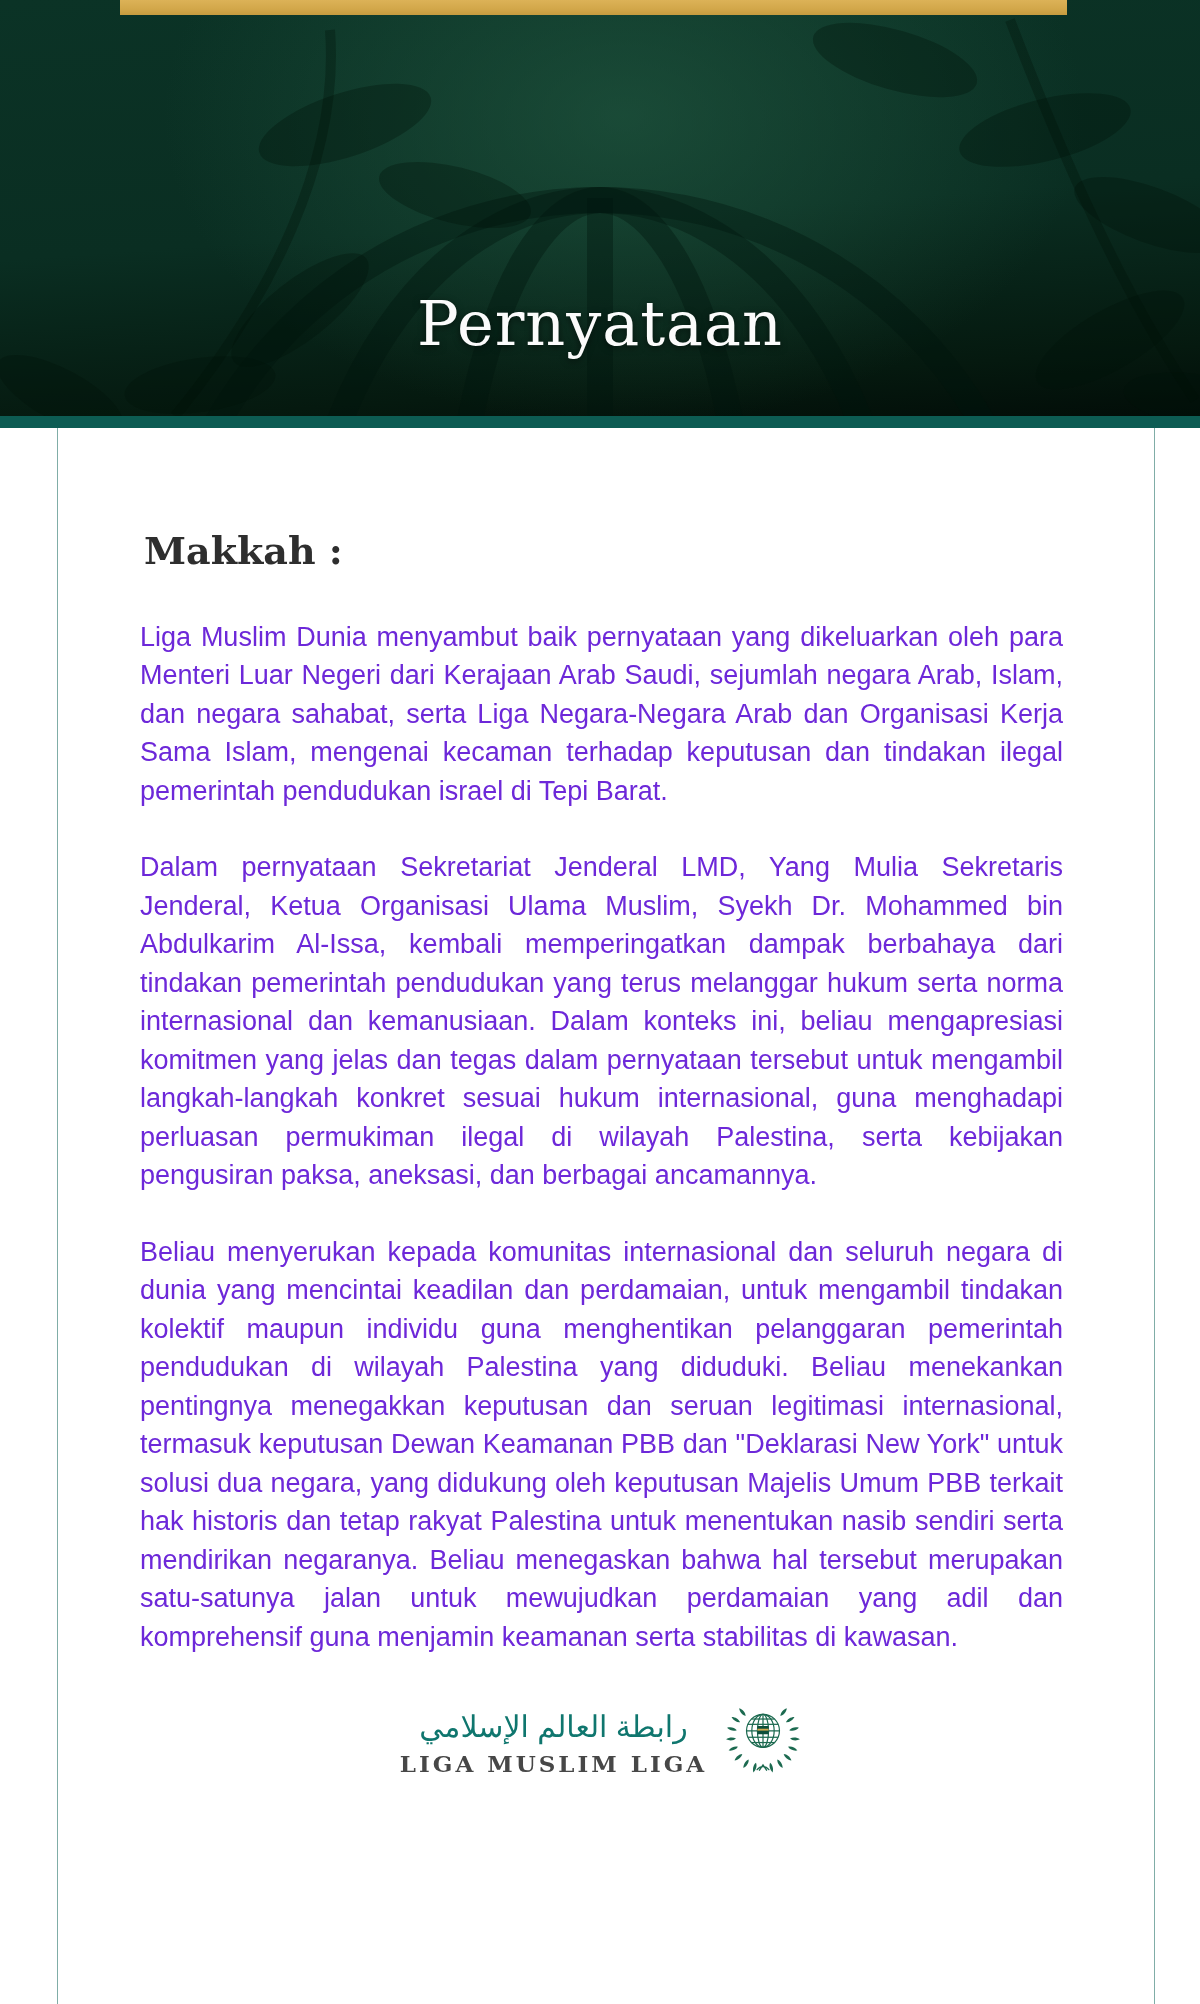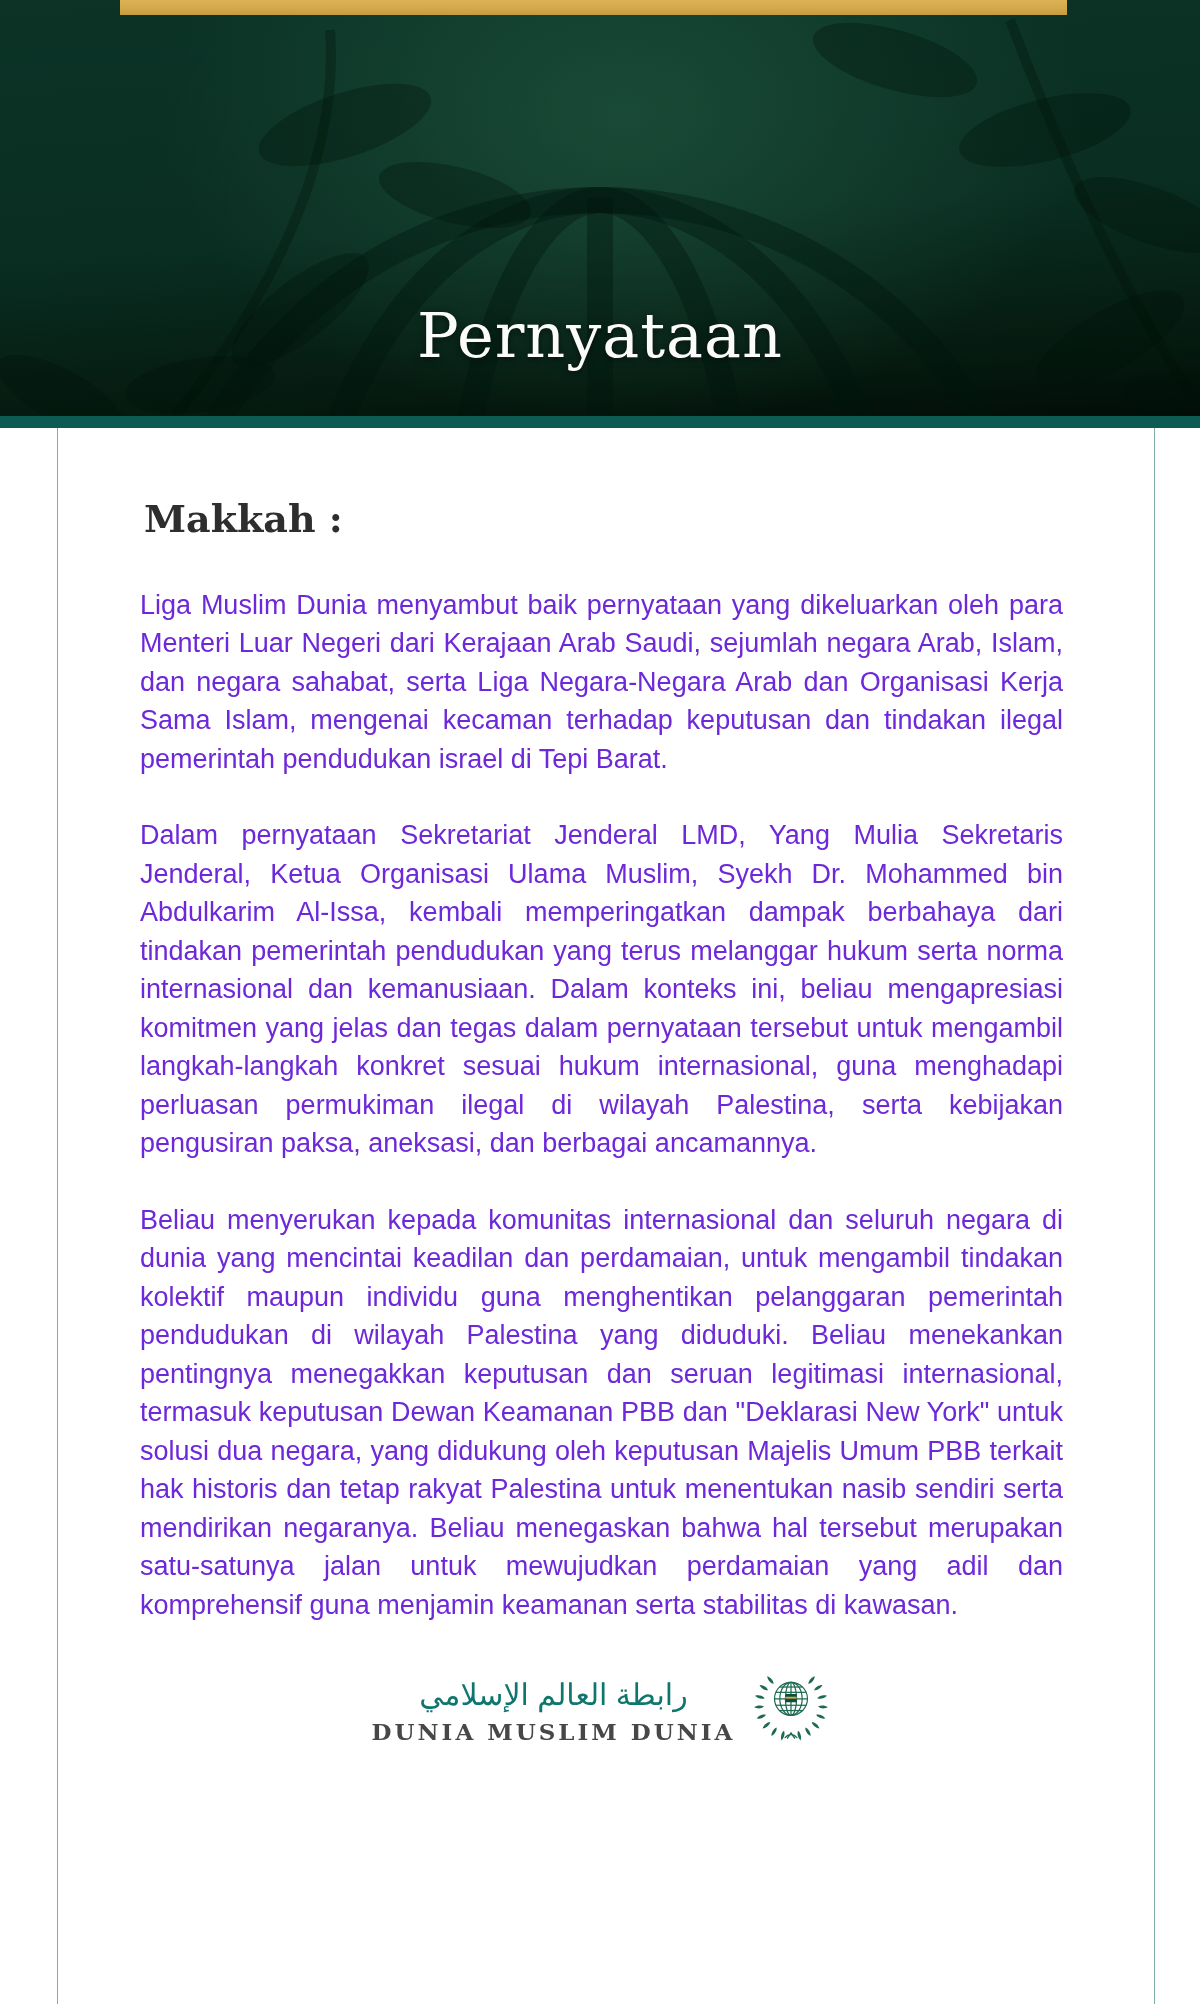--- a/index.html
+++ b/index.html
@@ -26,41 +26,41 @@
   .hero-decor { position: absolute; inset: 0; width: 100%; height: 100%; }
   .gold-bar {
     position: absolute;
     left: 120px; top: 0;
     width: 947px; height: 15px;
     background: linear-gradient(180deg, #dcb257 0%, #d2a74a 60%, #c69b3f 100%);
   }
   .hero-title {
     position: absolute;
     left: 0; right: 0; top: 289px;
-    margin: 16px;
+    margin: 4px;
     text-align: center;
     font-family: "DejaVu Serif", "Liberation Serif", serif;
     font-weight: 400;
     font-size: 62px;
     line-height: 1;
     color: #fbfbfb;
     text-shadow: 0 2px 7px rgba(0,0,0,0.55);
     letter-spacing: 1px;
   }
 
   
   .teal-bar { width: 100%; height: 12px; background: #0d5c53; }
 
   
   .content { position: relative; width: 100%; height: 1576px; background: #ffffff; }
   .rule { position: absolute; top: 0; bottom: 0; width: 1px; background: rgba(23,106,94,0.55); }
   .rule-left  { left: 57px; }
   .rule-right { left: 1154px; }
 
-  .column { margin: 0 137px 0 140px; padding-top: 68px; width: 923px; box-sizing: border-box; }
+  .column { margin: 0 137px 0 140px; padding-top: 100px; width: 923px; box-sizing: border-box; }
 
   .location-heading {
     font-family: "DejaVu Serif", "Liberation Serif", serif;
     font-weight: 700;
     font-size: 38px;
     line-height: 1.2;
     color: #2e2e2e;
     margin: 0 0 44px 4px;
   }
 
@@ -145,21 +145,21 @@
     <div class="column">
       <h2 class="location-heading">Makkah :</h2>
 
       <p>Liga Muslim Dunia menyambut baik pernyataan yang dikeluarkan oleh para Menteri Luar Negeri dari Kerajaan Arab Saudi, sejumlah negara Arab, Islam, dan negara sahabat, serta Liga Negara-Negara Arab dan Organisasi Kerja Sama Islam, mengenai kecaman terhadap keputusan dan tindakan ilegal pemerintah pendudukan israel di Tepi Barat.</p>
       <p>Dalam pernyataan Sekretariat Jenderal LMD, Yang Mulia Sekretaris Jenderal, Ketua Organisasi Ulama Muslim, Syekh Dr. Mohammed bin Abdulkarim Al-Issa, kembali memperingatkan dampak berbahaya dari tindakan pemerintah pendudukan yang terus melanggar hukum serta norma internasional dan kemanusiaan. Dalam konteks ini, beliau mengapresiasi komitmen yang jelas dan tegas dalam pernyataan tersebut untuk mengambil langkah-langkah konkret sesuai hukum internasional, guna menghadapi perluasan permukiman ilegal di wilayah Palestina, serta kebijakan pengusiran paksa, aneksasi, dan berbagai ancamannya.</p>
       <p>Beliau menyerukan kepada komunitas internasional dan seluruh negara di dunia yang mencintai keadilan dan perdamaian, untuk mengambil tindakan kolektif maupun individu guna menghentikan pelanggaran pemerintah pendudukan di wilayah Palestina yang diduduki. Beliau menekankan pentingnya menegakkan keputusan dan seruan legitimasi internasional, termasuk keputusan Dewan Keamanan PBB dan "Deklarasi New York" untuk solusi dua negara, yang didukung oleh keputusan Majelis Umum PBB terkait hak historis dan tetap rakyat Palestina untuk menentukan nasib sendiri serta mendirikan negaranya. Beliau menegaskan bahwa hal tersebut merupakan satu-satunya jalan untuk mewujudkan perdamaian yang adil dan komprehensif guna menjamin keamanan serta stabilitas di kawasan.</p>
 
       <footer class="logo-block">
         <div class="logo-text">
           <div class="arabic-logo">رابطة العالم الإسلامي</div>
-          <div class="org-name">DUNIA MUSLIM DUNIA</div>
+          <div class="org-name">LIGA MUSLIM LIGA</div>
         </div>
 
         <svg class="emblem" viewBox="-8 -4 136 132" aria-hidden="true">
           <defs>
             <path id="lf" d="M0,0 C-3.4,-4.5 -3.4,-11.5 0,-17 C3.4,-11.5 3.4,-4.5 0,0 Z" fill="#1c6a50"></path>
           </defs>
 
           <g>
             <use href="#lf" transform="rotate(40 60 64) translate(60 18)"></use>
             <use href="#lf" transform="rotate(58 60 64) translate(60 18)"></use>

